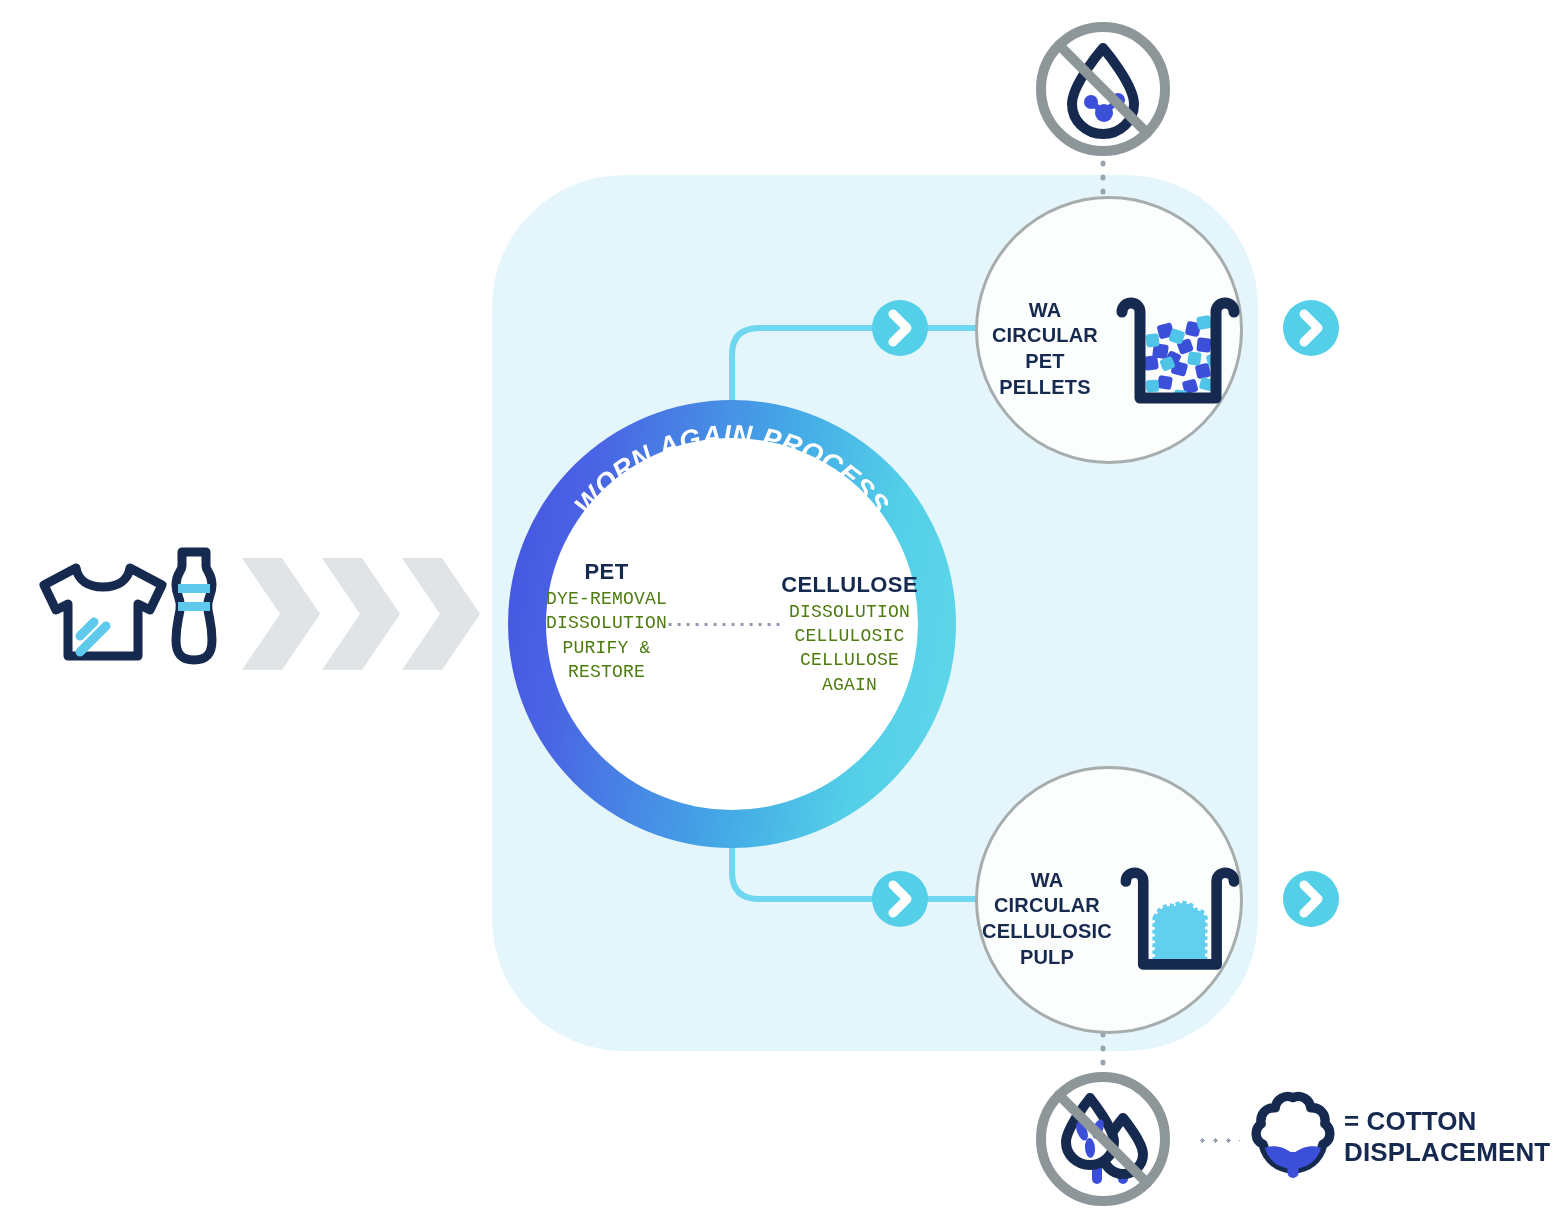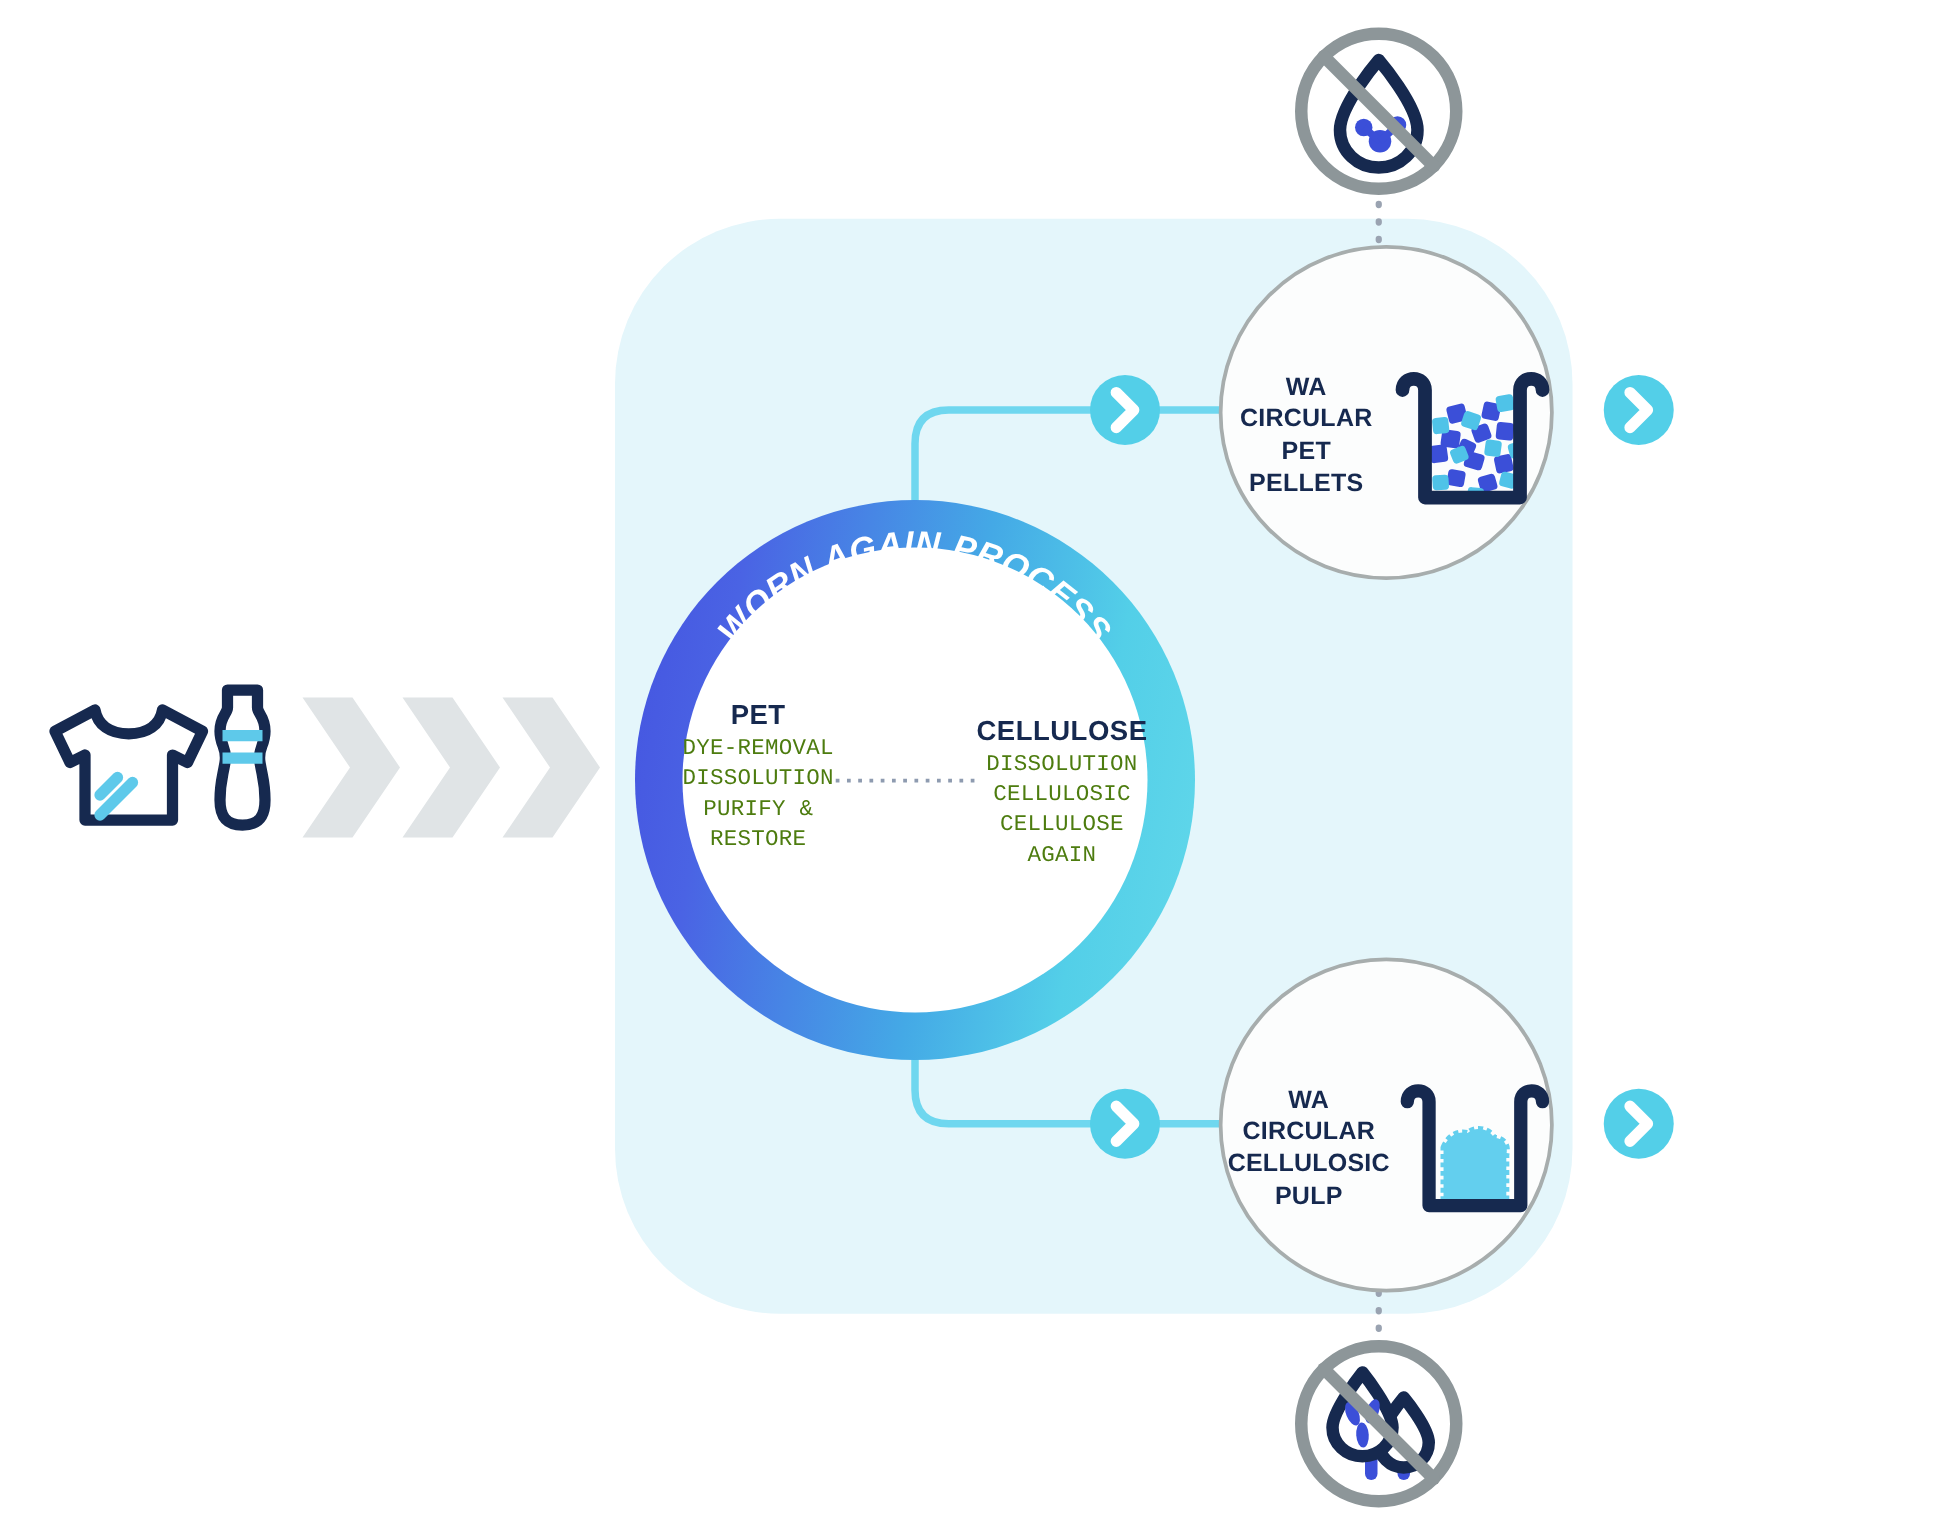--- a/index.html
+++ b/index.html
@@ -380,14 +380,30 @@
           <ellipse cx="52" cy="65" rx="5" ry="10" transform="rotate(-22 52 65)"></ellipse>
           <ellipse cx="68" cy="63" rx="5" ry="10" transform="rotate(20 68 63)"></ellipse>
           <ellipse cx="60" cy="82" rx="5" ry="10" transform="rotate(-4 60 82)"></ellipse>
         </g>
       </g>
       <circle cx="73" cy="73" r="62" fill="none" stroke="#8d9699" stroke-width="10"></circle>
       <line x1="29" y1="29" x2="117" y2="117" stroke="#8d9699" stroke-width="10" stroke-linecap="round"></line>
     </svg>
   </div>
 
+  <div class="cotton-legend">
+    <div class="cotton-dots"></div>
+    <div>
+      <svg viewBox="0 0 92 100" width="86" height="94">
+        <path d="M46,10 C55,6 64,12 65,21 C75,20 82,28 80,38
+                 C88,44 87,56 78,60 C74,76 62,86 46,86
+                 C30,86 18,76 14,60 C5,56 4,44 12,38
+                 C10,28 17,20 27,21 C28,12 37,6 46,10 Z" fill="#ffffff" stroke="#16294f" stroke-width="10" stroke-linejoin="round"></path>
+        <path d="M16,64 C24,60 36,62 46,70 C56,62 68,60 76,64
+                 C72,78 61,86 46,86 C31,86 20,78 16,64 Z" fill="#3b4fd8"></path>
+        <rect x="40" y="68" width="12" height="28" rx="6" fill="#3b4fd8"></rect>
+      </svg>
+    </div>
+    <div class="cotton-text">= COTTON
+DISPLACEMENT</div>
+  </div>
 
 </div>
 
 </body></html>

